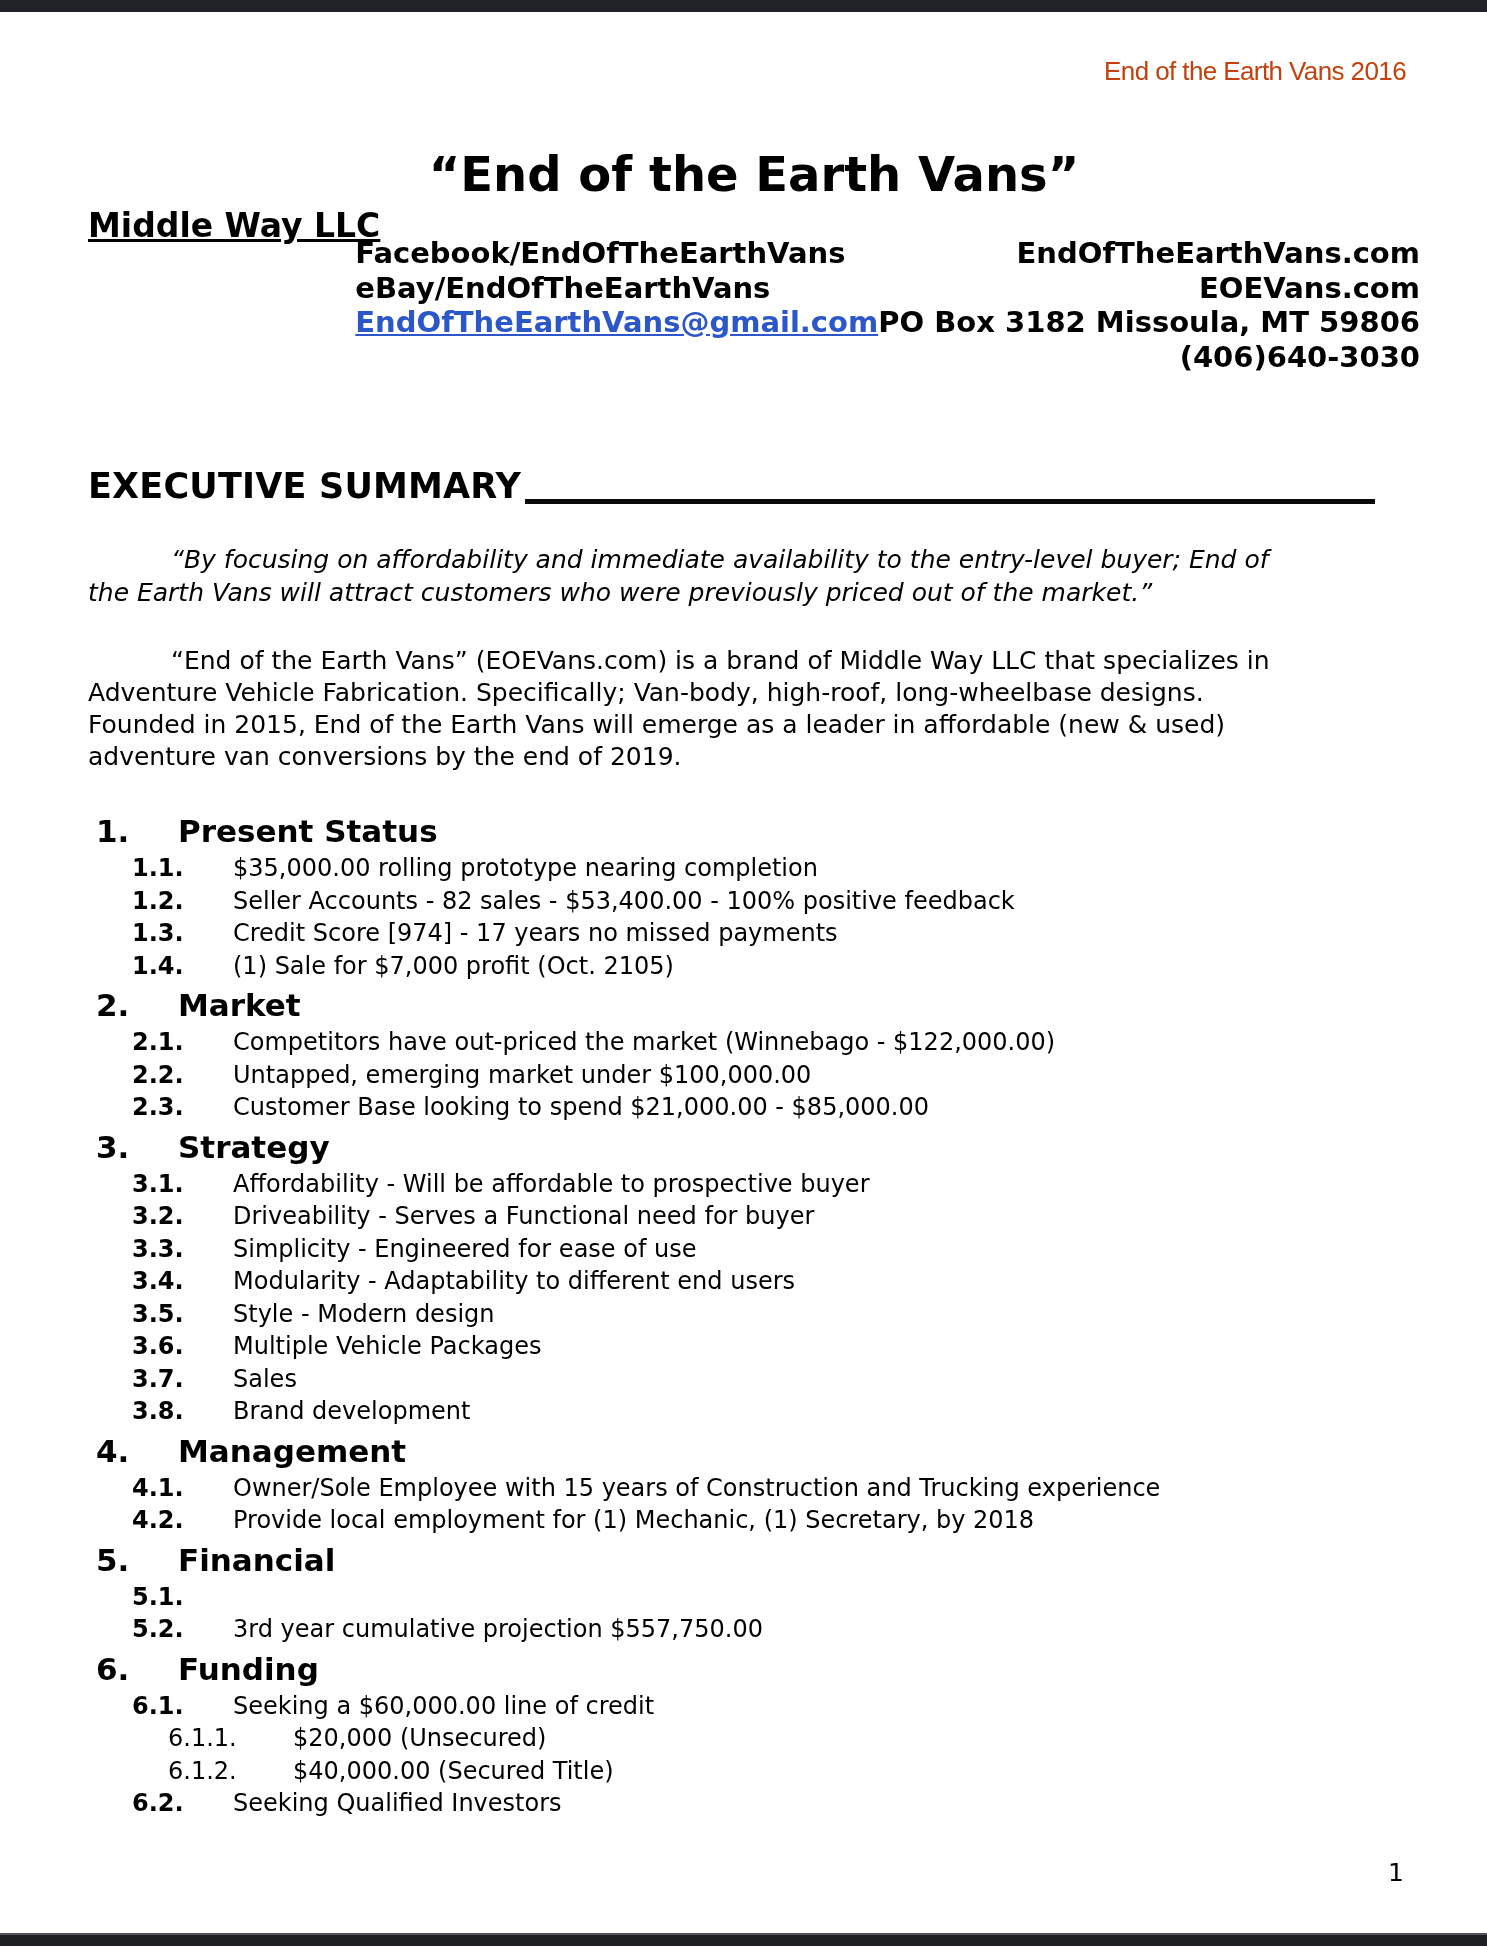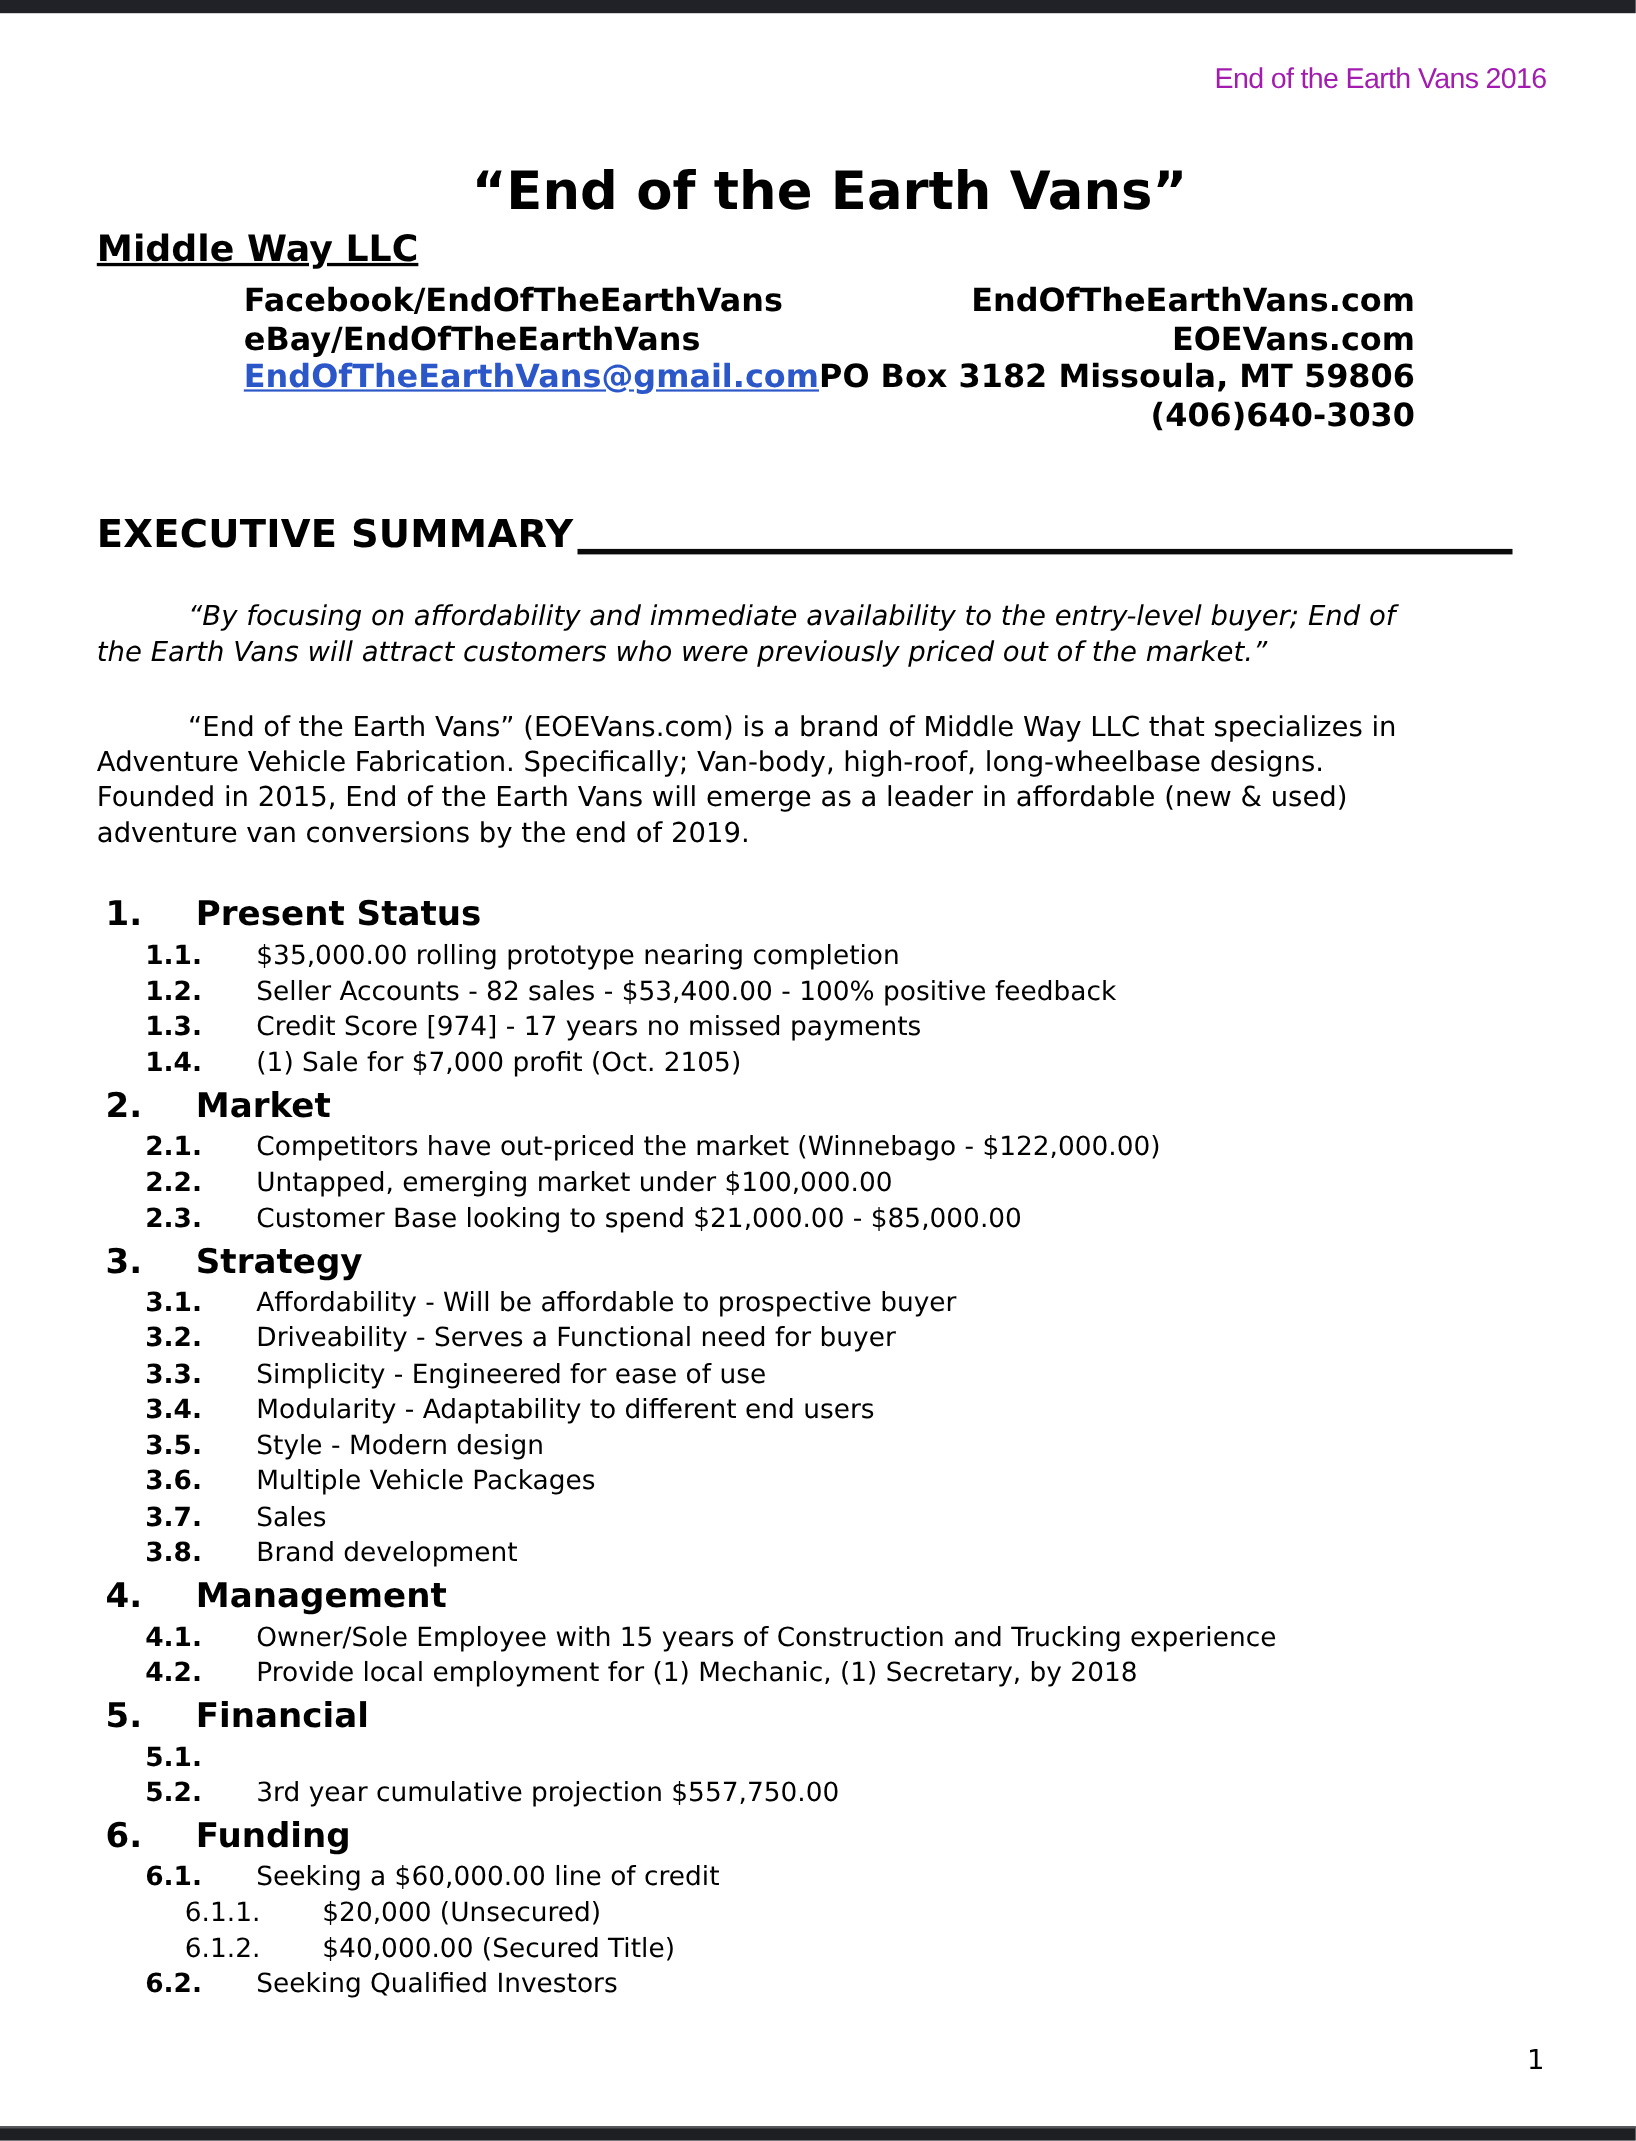--- a/index.html
+++ b/index.html
@@ -16,34 +16,34 @@
     background:#212227;
   }
   .bar-bottom{
     position:absolute;bottom:0;left:0;width:100%;height:11px;
     background:#1d1f23;border-top:2px solid #54565a;
   }
   .header-note{
     position:absolute;top:56px;left:88px;width:1318px;
     text-align:right;
     font-family:"Liberation Sans",sans-serif;
-    font-size:26px;letter-spacing:-0.6px;color:#a21caf;
+    font-size:26px;letter-spacing:-0.6px;color:#c2410c;
   }
   .title{
     position:absolute;top:150px;left:88px;width:1332px;
     text-align:center;font-weight:bold;font-size:48px;line-height:48px;
   }
   .subtitle{
     position:absolute;top:206px;left:88px;width:1332px;
     text-align:left;font-weight:bold;font-size:33px;line-height:40px;
     text-decoration:underline;
   }
   .contacts{
-    position:absolute;top:256px;left:88px;width:1332px;
-    display:flex;justify-content:center;
+    position:absolute;top:236px;left:88px;width:1332px;
+    display:flex;justify-content:flex-end;
     font-weight:bold;font-size:29px;line-height:34.5px;
   }
   .contacts .col-right{text-align:right;}
   a.email-link{color:#2b57c8;text-decoration:underline;cursor:pointer;}
   .exec-heading{
     position:absolute;top:464px;left:88px;width:1287px;
     display:flex;align-items:flex-end;
     font-weight:bold;font-size:35px;line-height:44px;margin:0;
     letter-spacing:0.2px;
   }

